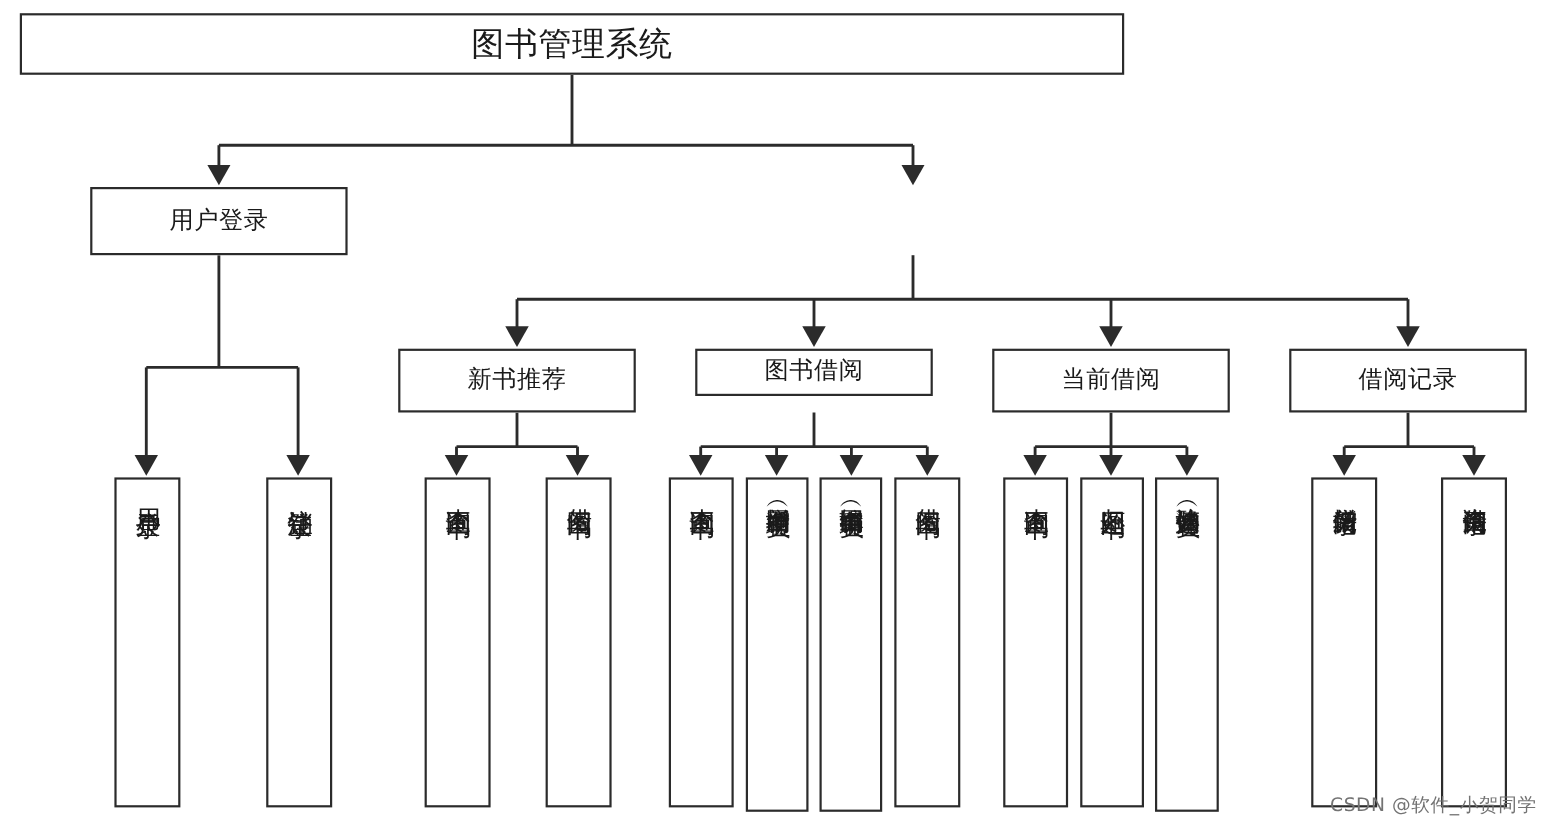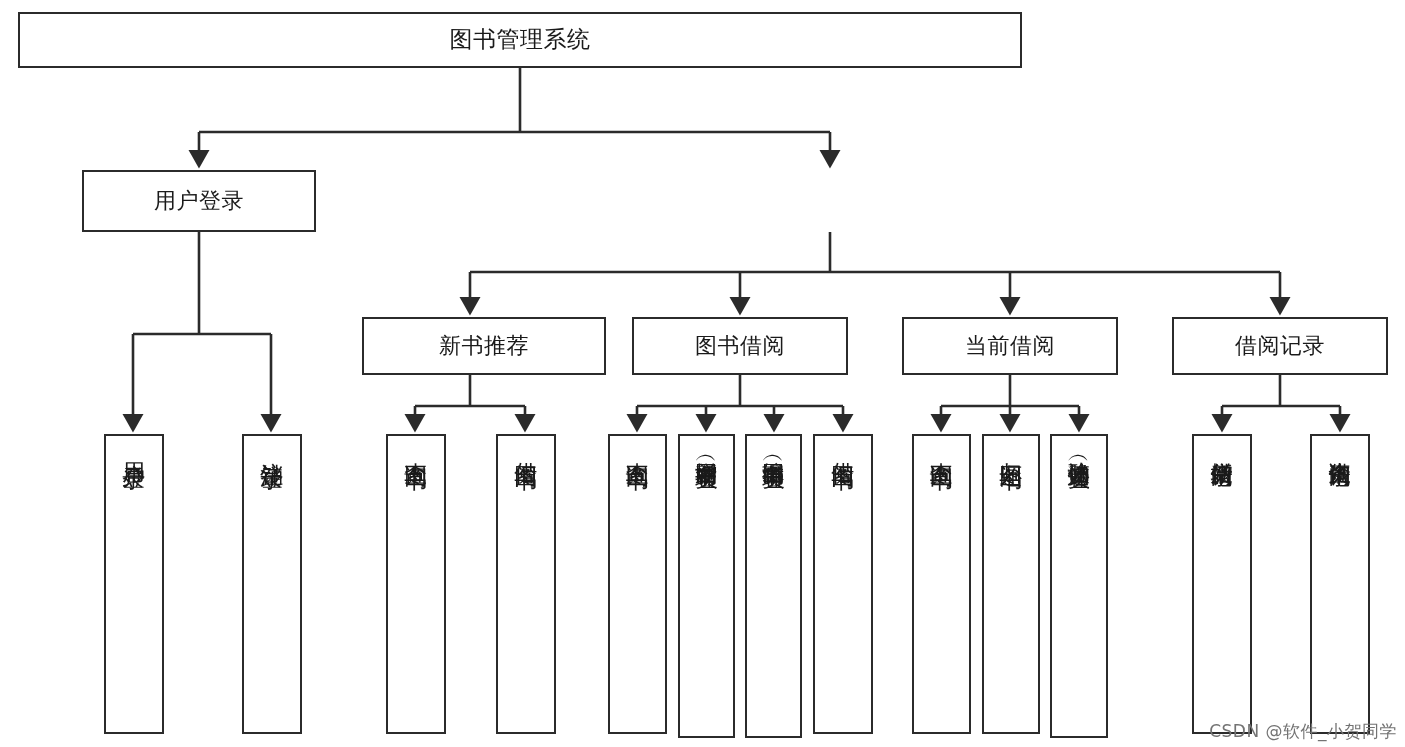--- a/index.html
+++ b/index.html
@@ -41,21 +41,21 @@
     color: #1a1a1a;
     letter-spacing: 0.5px;
     white-space: nowrap;
   }
   
   .node.horiz .label {
     font-size: 22px;
     line-height: 1.1;
   }
   .node.root .label {
-    font-size: 23px;
+    font-size: 30px;
   }
   
   .node.vert {
     align-items: flex-start;
     justify-content: center;
     padding-top: 8px;
   }
   .node.vert .label {
     writing-mode: vertical-rl;
     text-orientation: upright;
@@ -135,25 +135,25 @@
 
   <div class="node horiz root" style="left:18px; top:12px; width:1004px; height:56px;">
     <span class="label">图书管理系统</span>
   </div>
 
   <div class="node horiz" style="left:82px; top:170px; width:234px; height:62px;">
     <span class="label">用户登录</span>
   </div>
 
 
-  <div class="node horiz" style="left:362px; top:317px; width:244px; height:58px;">
+  <div class="node horiz" style="left:362px; top:317px; width:216px; height:58px;">
     <span class="label">新书推荐</span>
   </div>
 
-  <div class="node horiz" style="left:632px; top:317px; width:216px; height:58px;">
+  <div class="node horiz" style="left:632px; top:317px; width:216px; height:43px;">
     <span class="label">图书借阅</span>
   </div>
 
   <div class="node horiz" style="left:1172px; top:317px; width:216px; height:58px;">
     <span class="label">借阅记录</span>
   </div>
 
   <div class="node horiz" style="left:902px; top:317px; width:216px; height:58px;">
     <span class="label">当前借阅</span>
   </div>

